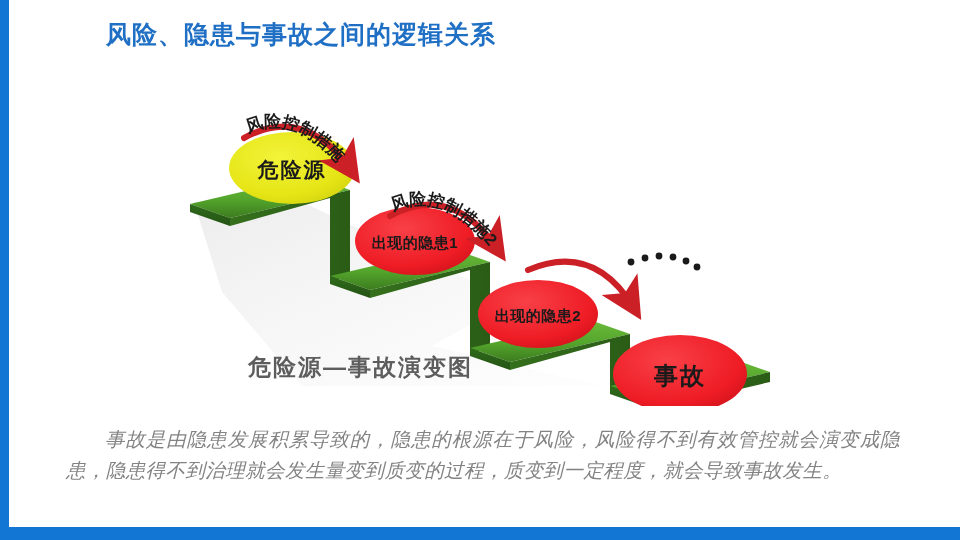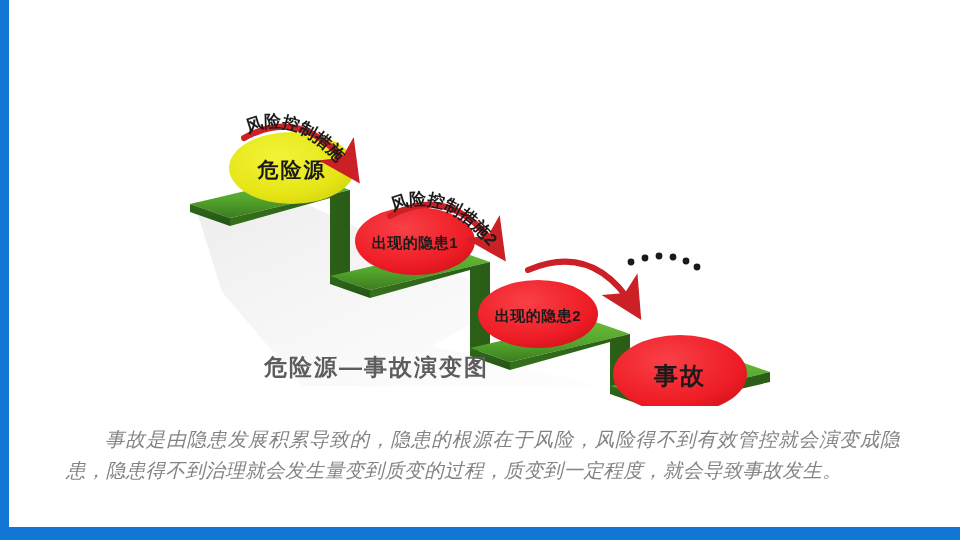--- a/index.html
+++ b/index.html
@@ -63,21 +63,21 @@
   }
   .diagram svg {
     display: block;
     width: 596px;
     height: 320px;
   }
 
   
   .diagram-caption {
     position: absolute;
-    left: 264px;
+    left: 248px;
     top: 352px;
     font-size: 23px;
     font-weight: bold;
     color: #5d5d5d;
     letter-spacing: 2px;
     white-space: nowrap;
   }
 
   
   .body-text {
@@ -103,20 +103,21 @@
   }
 </style>
 </head>
 <body>
 
 <div class="slide">
 
   <div class="frame-left"></div>
   <div class="frame-bottom"></div>
 
+  <div class="title">风险、隐患与事故之间的逻辑关系</div>
 
   <div class="diagram">
     <svg viewBox="0 0 596 320" xmlns="http://www.w3.org/2000/svg">
       <defs>
         <linearGradient id="stepTop" x1="0" y1="0" x2="0" y2="1">
           <stop offset="0%" stop-color="#6cbb3b"></stop>
           <stop offset="55%" stop-color="#54a52c"></stop>
           <stop offset="100%" stop-color="#3c7c1f"></stop>
         </linearGradient>
         <linearGradient id="stepSide" x1="0" y1="0" x2="1" y2="0">

